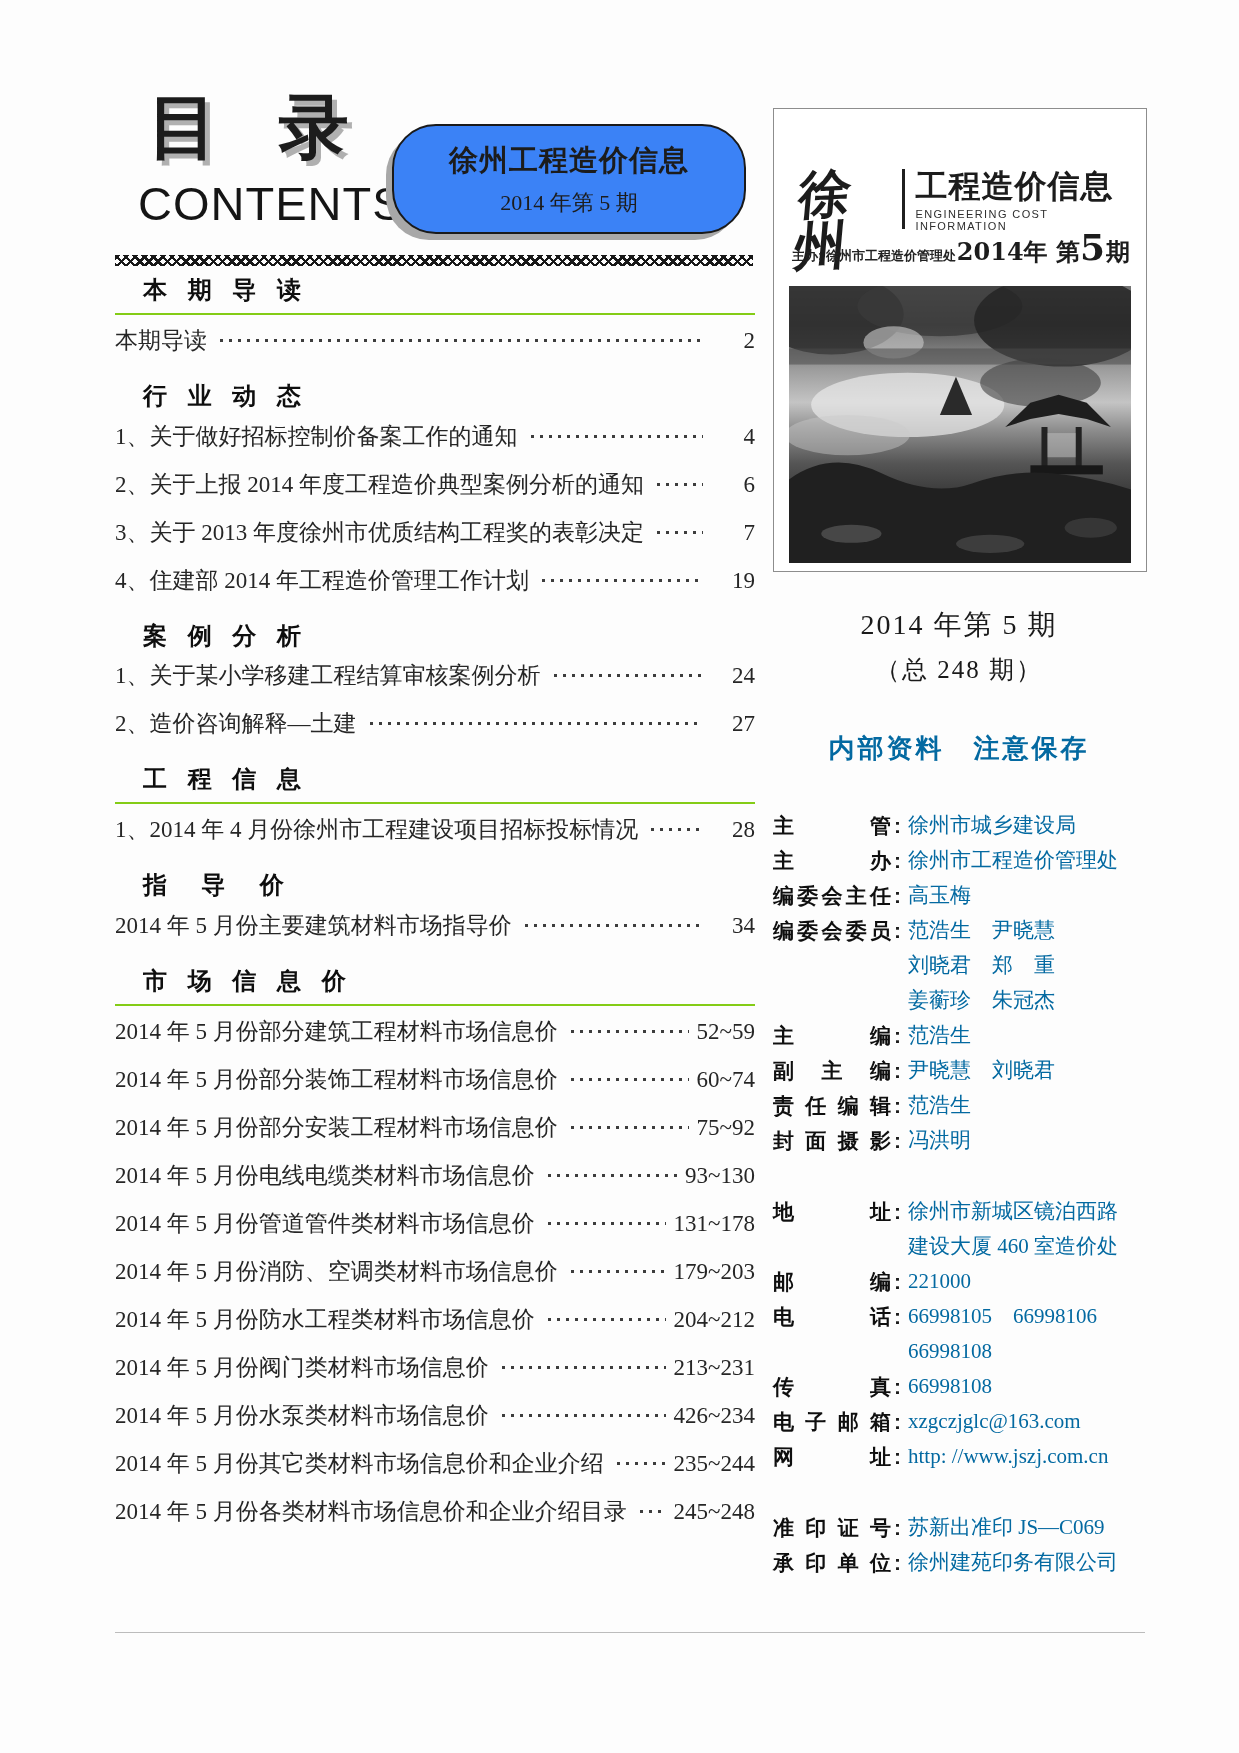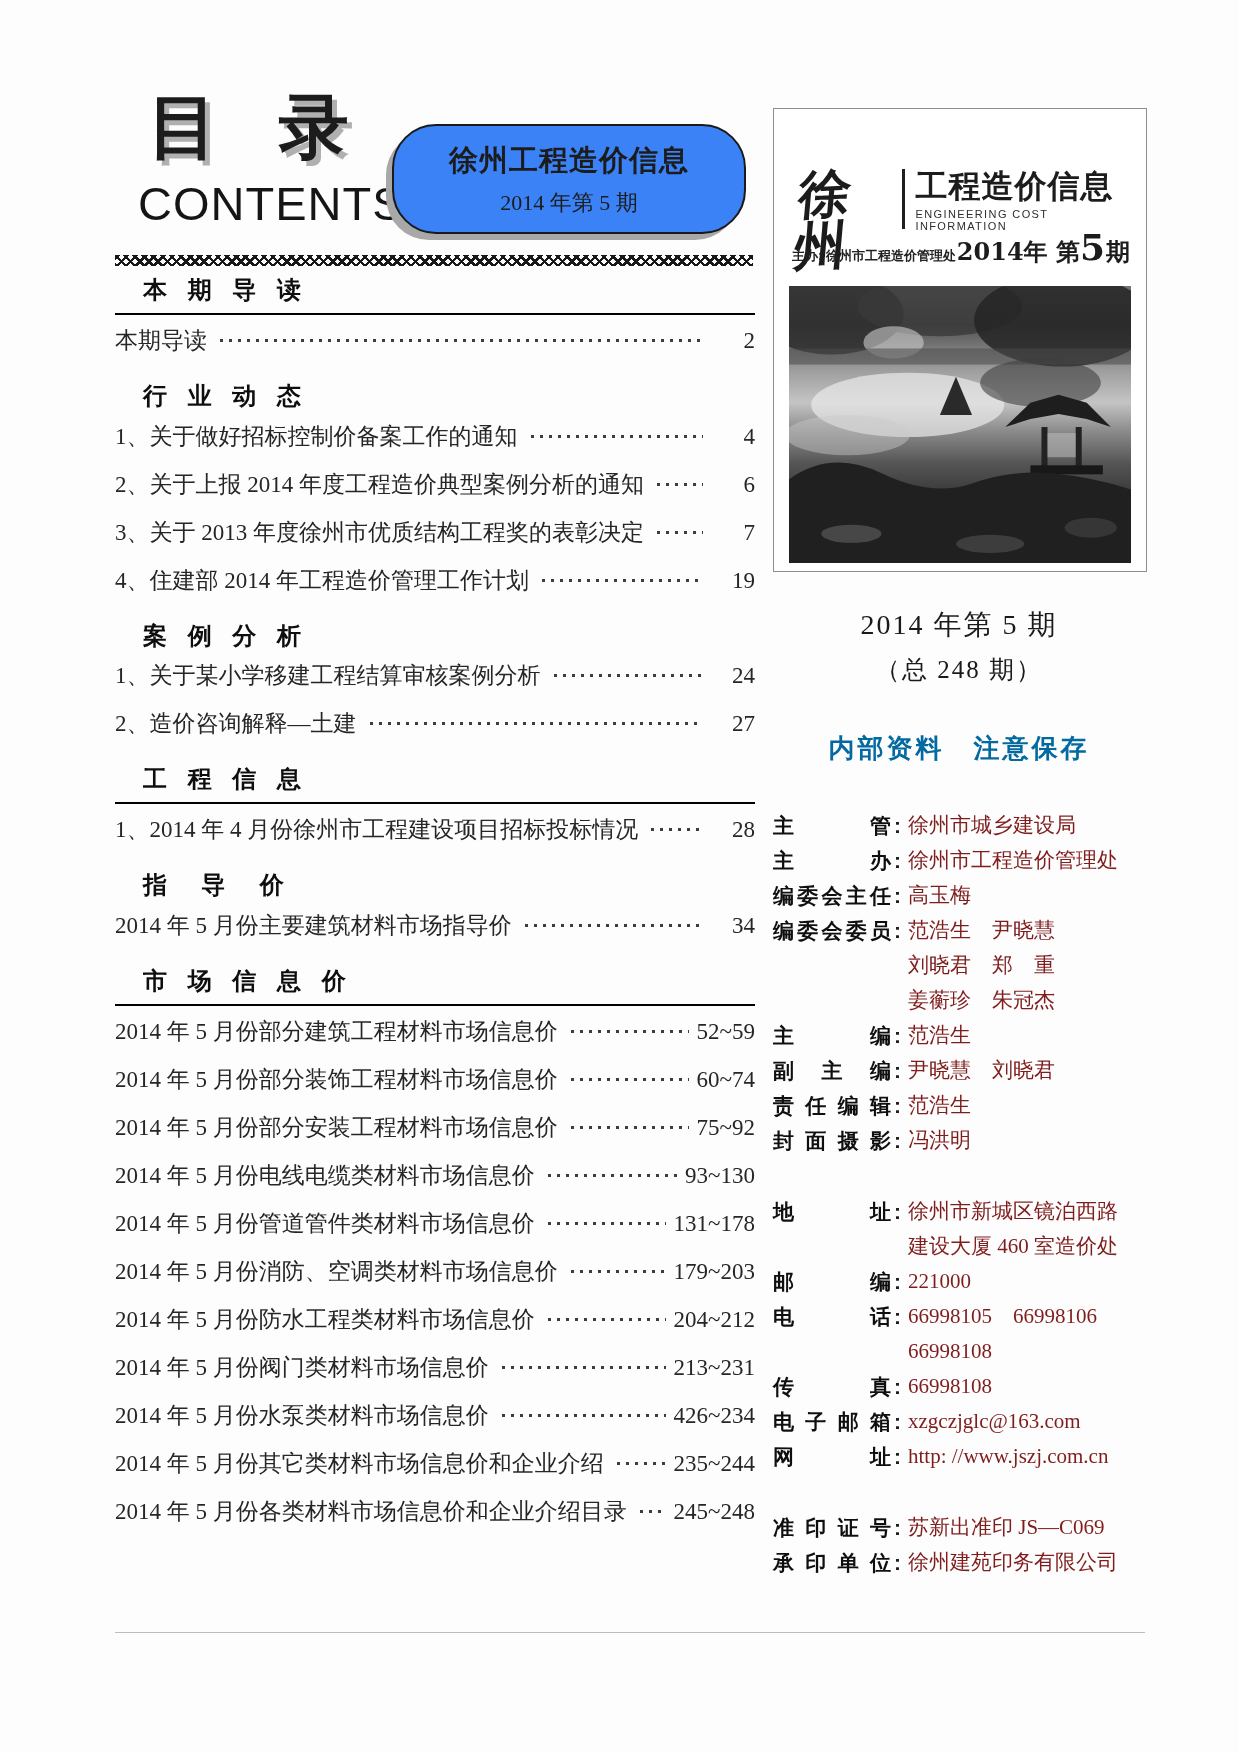--- a/index.html
+++ b/index.html
@@ -38,21 +38,21 @@
       repeating-linear-gradient(-45deg,#181818 0 2.5px,rgba(0,0,0,0) 2.5px 6.5px);
   }
   
   .toc{position:absolute;left:115px;top:276px;width:640px;}
   .toc-section{margin-bottom:26px;}
   .sec-head{
     font-family:"Liberation Sans",sans-serif;font-weight:bold;
     font-size:24px;letter-spacing:7px;line-height:1.2;
     padding-left:28px;margin-bottom:10px;color:#0e0e0e;white-space:pre;
   }
-  .sec-head.ruled{border-bottom:2px solid #000000;padding-bottom:8px;}
+  .sec-head.ruled{border-bottom:2px solid #84cc16;padding-bottom:8px;}
   .toc-item{display:flex;align-items:baseline;font-size:23px;margin-bottom:17px;color:#262626;}
   .toc-item .t{white-space:nowrap;}
   .toc-item .dots{
     flex:1 1 auto;min-width:18px;height:1em;align-self:center;
     margin:0 8px 0 10px;
     background-image:radial-gradient(circle,#3d3d3d 1.7px,rgba(0,0,0,0) 1.9px);
     background-size:9px 9px;background-repeat:repeat-x;background-position:left center;
   }
   .toc-item .pg{white-space:nowrap;text-align:right;min-width:44px;}
   
@@ -98,21 +98,21 @@
   .masthead{position:absolute;left:773px;top:808px;width:386px;font-size:21px;}
   .m-group{margin-bottom:36px;}
   .m-row{display:flex;align-items:flex-start;}
   .m-label{
     flex:0 0 118px;width:118px;line-height:35px;
     font-family:"Liberation Sans",sans-serif;font-weight:bold;font-size:21px;color:#0f0f0f;
     text-align:justify;text-align-last:justify;
   }
   .m-colon{margin:0 7px 0 3px;line-height:35px;font-weight:bold;
     font-family:"Liberation Sans",sans-serif;}
-  .m-val{flex:1;font-family:"Liberation Serif",serif;color:#7f1d1d;}
+  .m-val{flex:1;font-family:"Liberation Serif",serif;color:#0369a1;}
   .m-val div{line-height:35px;}
   .footer-rule{position:absolute;left:115px;top:1632px;width:1030px;border-top:1.5px solid #bcbcbc;}
 </style>
 </head>
 <body>
 
 <div class="title-cn">目  录</div>
 <div class="title-en">CONTENTS</div>
 
 <div class="issue-box">

